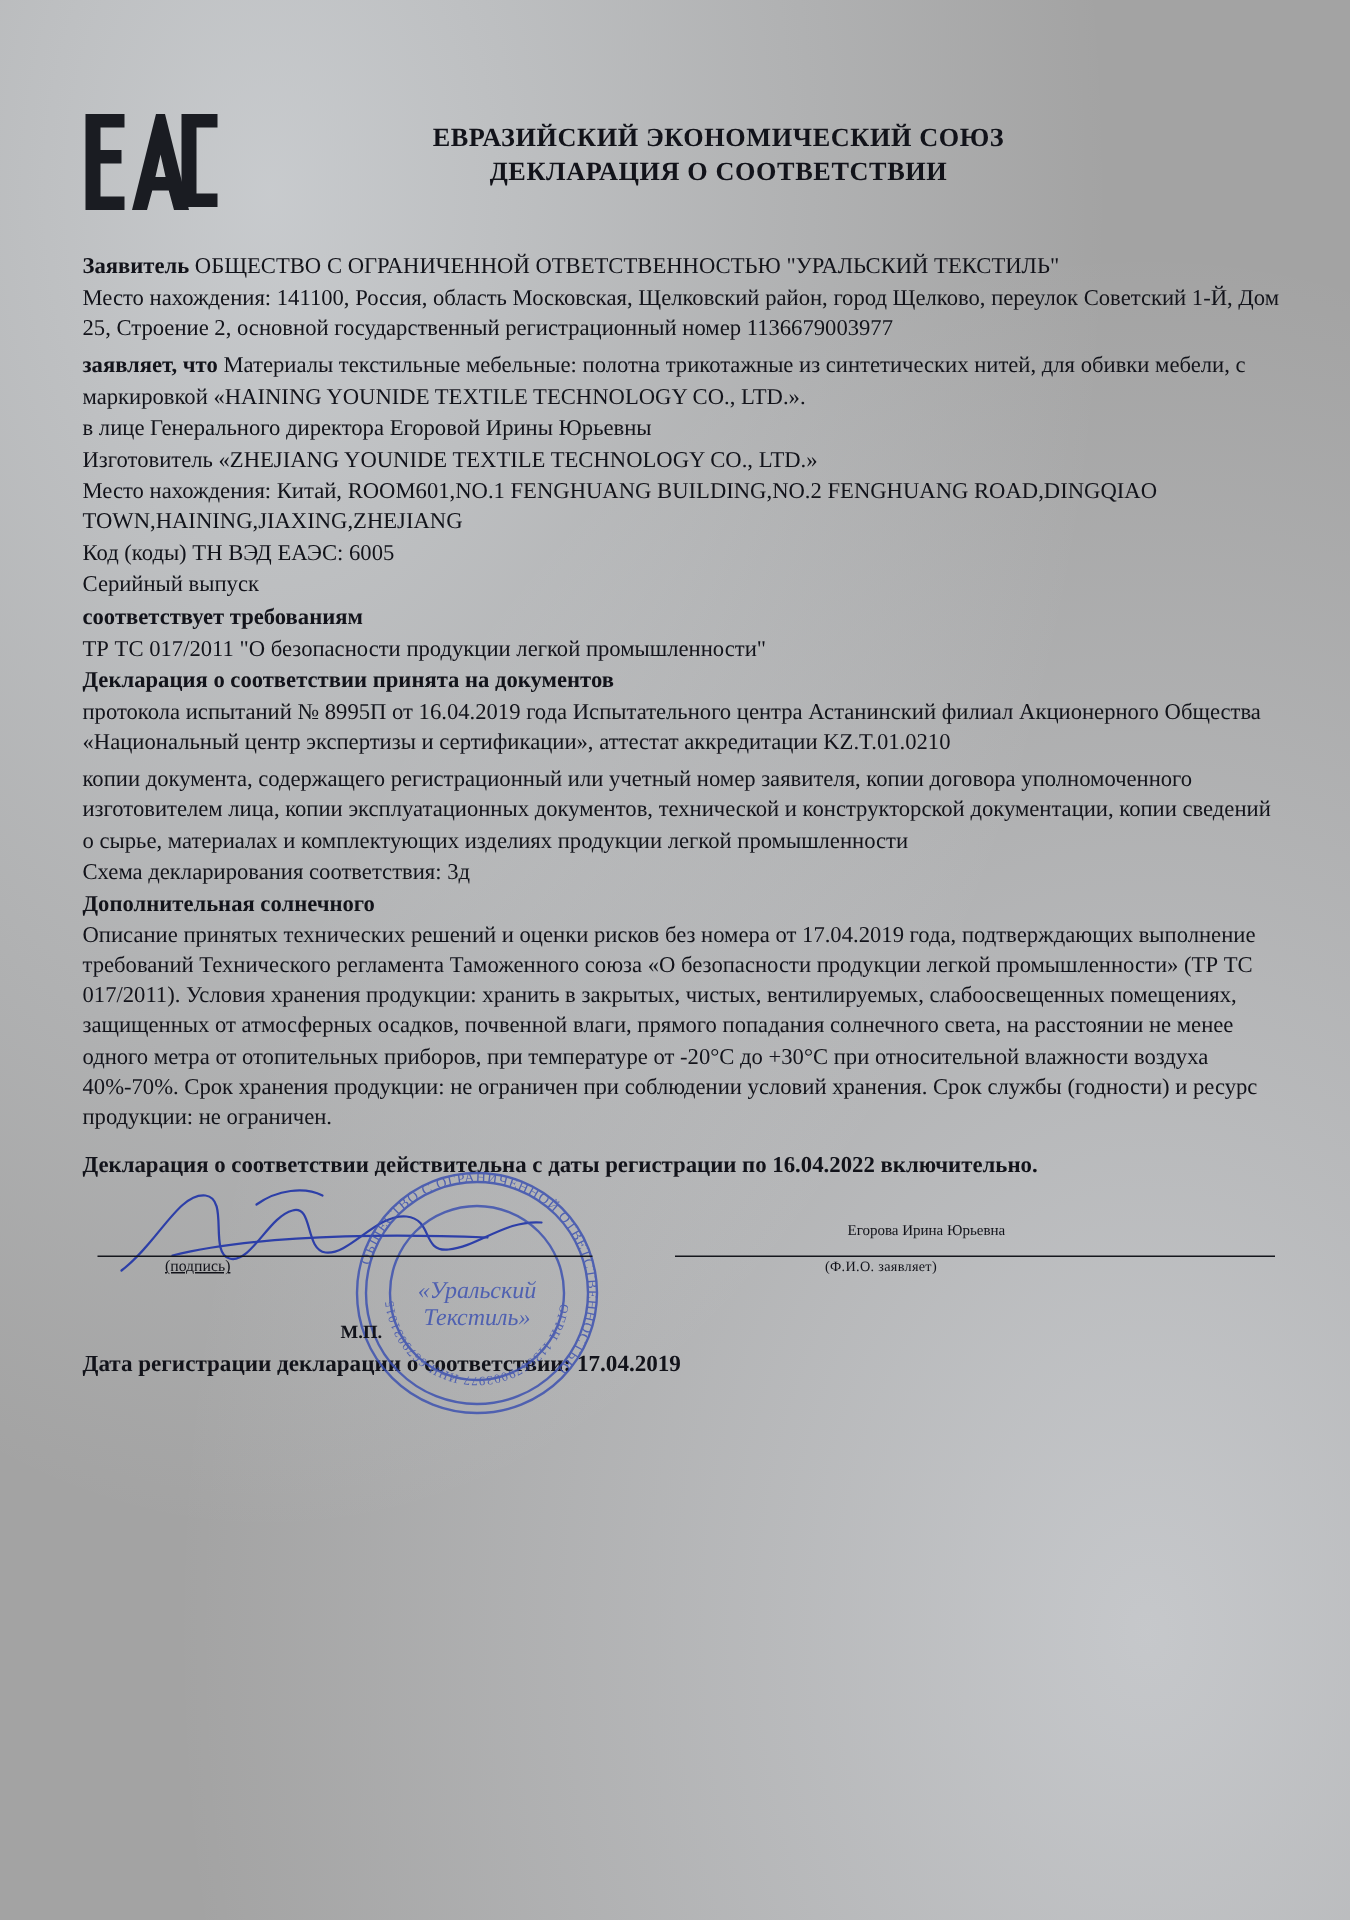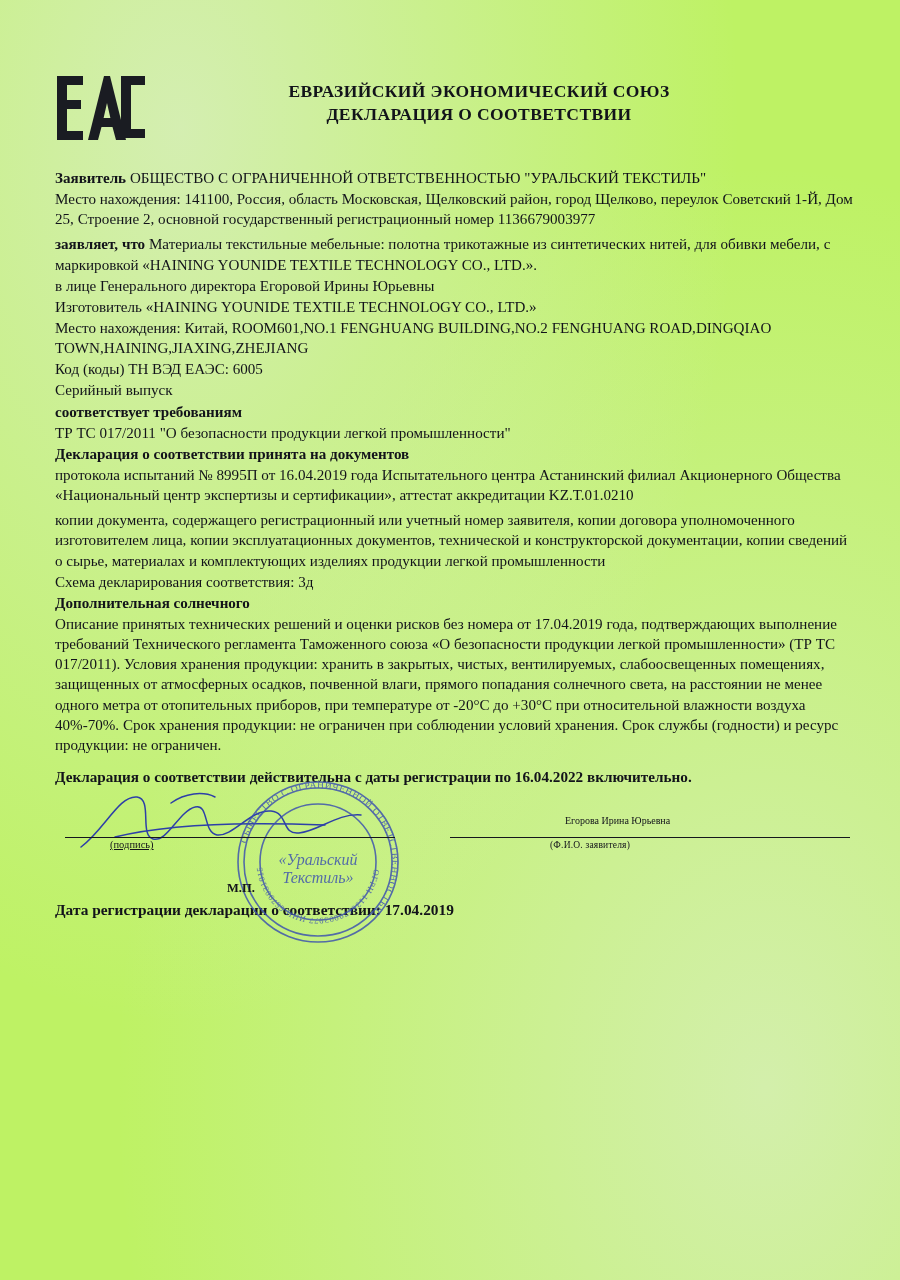--- a/index.html
+++ b/index.html
@@ -12,21 +12,21 @@
     height: 1280px;
     font-family: "Liberation Serif", serif;
     color: #12131a;
     position: relative;
     overflow: hidden;
   }
   .page {
     position: relative;
     width: 900px;
     height: 1280px;
-    background: #bef264;
+    background: #a3a3a3;
     box-sizing: border-box;
   }
   
   .scan-tint {
     position: absolute;
     inset: 0;
     background:
       radial-gradient(ellipse at 20% 10%, rgba(230,235,240,0.55), rgba(255,255,255,0) 55%),
       radial-gradient(ellipse at 85% 85%, rgba(232,236,242,0.5), rgba(255,255,255,0) 60%);
     pointer-events: none;
@@ -195,21 +195,21 @@
       <p class="para">Место нахождения: 141100, Россия, область Московская, Щелковский район, город Щелково, переулок Советский 1-Й, Дом 25, Строение 2, основной государственный регистрационный номер 1136679003977</p>
 
 
       <p class="para gap-s">
         <span class="b">заявляет, что</span>
         <span>Материалы текстильные мебельные: полотна трикотажные из синтетических нитей, для обивки мебели, с маркировкой «HAINING YOUNIDE TEXTILE TECHNOLOGY CO., LTD.».</span>
       </p>
 
       <p class="para">в лице Генерального директора Егоровой Ирины Юрьевны</p>
 
-      <p class="para">Изготовитель «HAINING YOUNIDE TEXTILE TECHNOLOGY CO., LTD.»</p>
+      <p class="para">Изготовитель «ZHEJIANG YOUNIDE TEXTILE TECHNOLOGY CO., LTD.»</p>
 
       <p class="para">Место нахождения: Китай, ROOM601,NO.1 FENGHUANG BUILDING,NO.2 FENGHUANG ROAD,DINGQIAO TOWN,HAINING,JIAXING,ZHEJIANG</p>
 
       <p class="para">Код (коды) ТН ВЭД ЕАЭС: 6005</p>
 
       <p class="para">Серийный выпуск</p>
 
       <p class="para bold-head">соответствует требованиям</p>
 
       <p class="para">ТР ТС 017/2011 "О безопасности продукции легкой промышленности"</p>
@@ -256,21 +256,21 @@
         <text x="95" y="98" text-anchor="middle" fill="#3a4fb0" font-family="'Liberation Serif', serif" font-size="16" font-style="italic">«Уральский</text>
         <text x="95" y="116" text-anchor="middle" fill="#3a4fb0" font-family="'Liberation Serif', serif" font-size="16" font-style="italic">Текстиль»</text>
       </svg>
 
       <div class="sig-left"></div>
       <div class="sig-left-label">(подпись)</div>
       <div class="mp-label">М.П.</div>
 
       <div class="sig-right"></div>
       <div class="sig-right-name">Егорова Ирина Юрьевна</div>
-      <div class="sig-right-label">(Ф.И.О. заявителя)</div>
+      <div class="sig-right-label">(Ф.И.О. заявляет)</div>
     </div>
 
     <div class="footer">
       <div>Дата регистрации декларации о соответствии:  17.04.2019</div>
     </div>
 
   </div>
 </div>
 
 </body></html>

